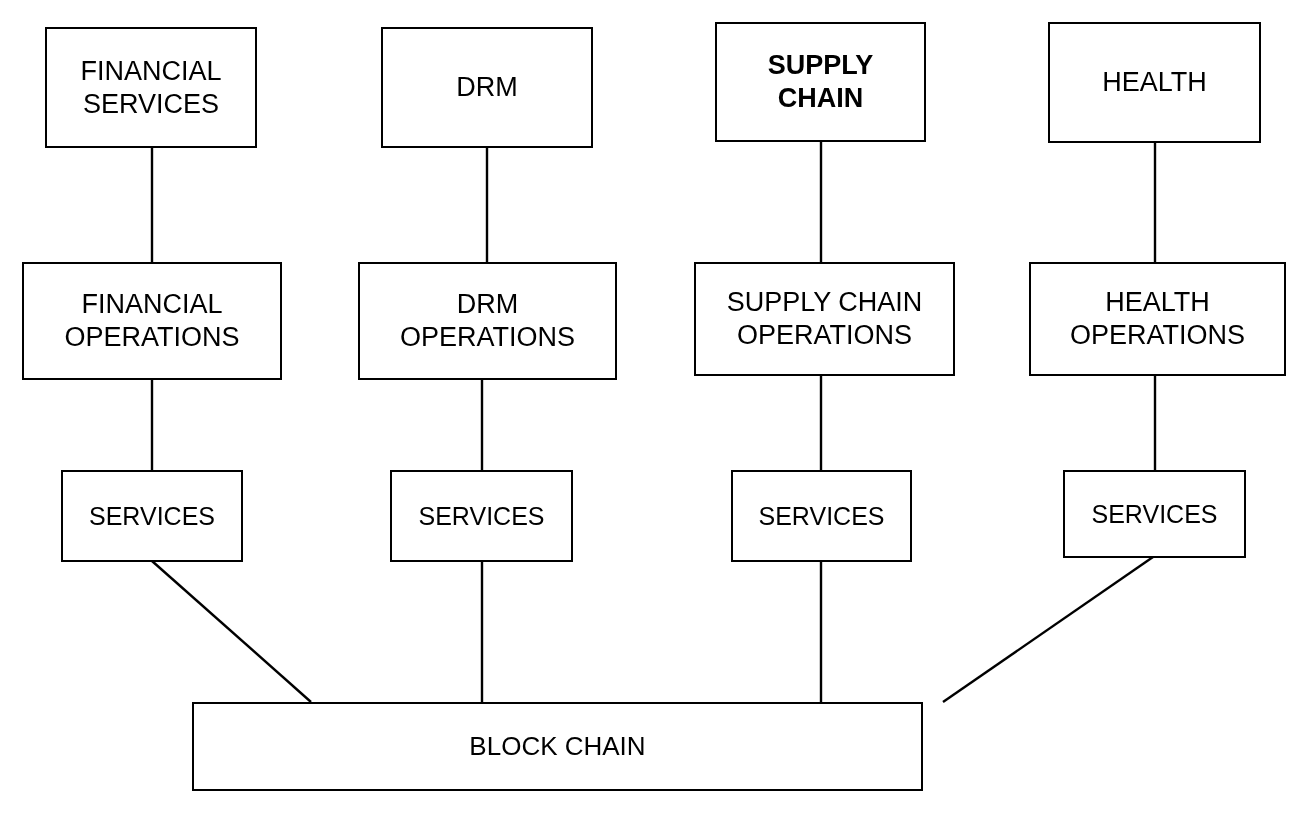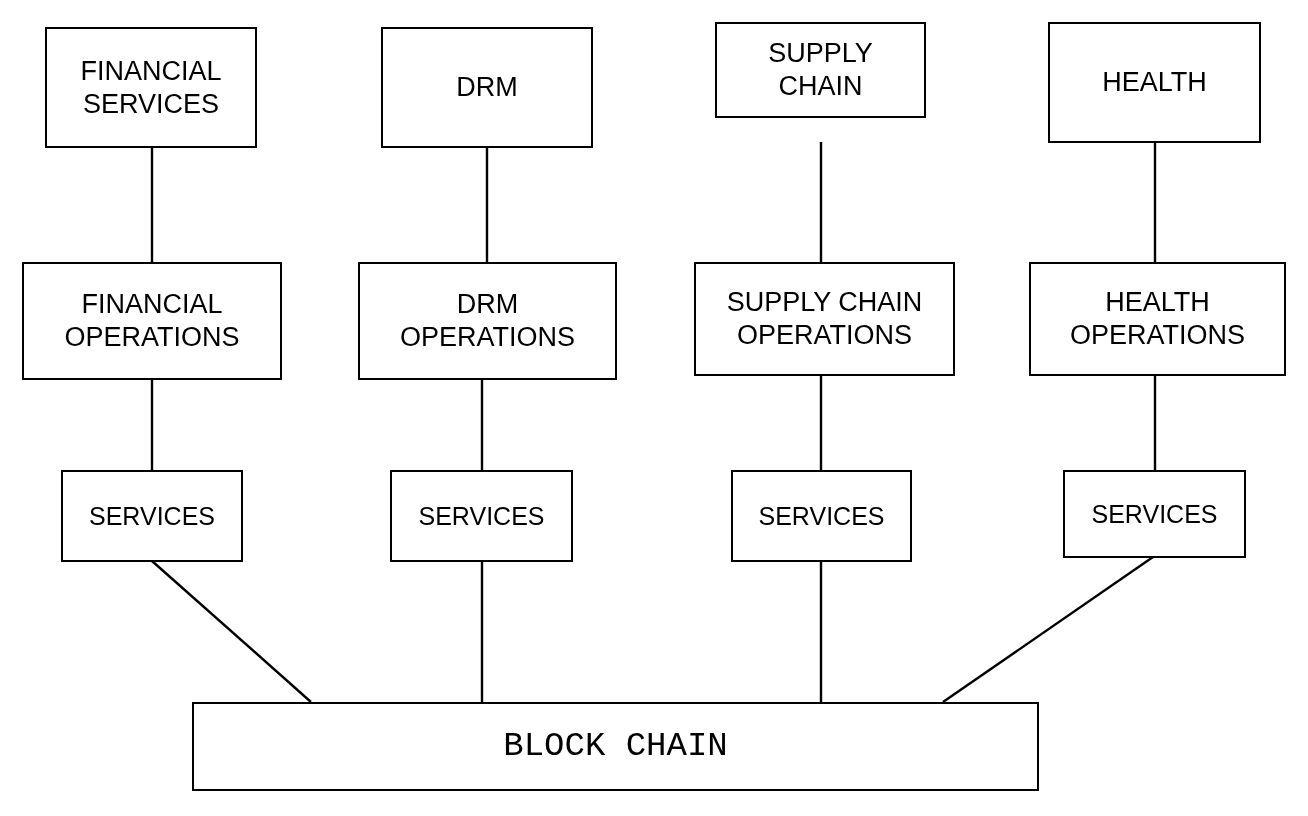--- a/index.html
+++ b/index.html
@@ -29,34 +29,34 @@
     z-index: 2;
   }
   .node .label {
     display: block;
     white-space: pre-line;
     padding: 0 6px;
   }
   
   .n-financial-services { left: 45px;   top: 27px;  width: 212px; height: 121px; font-size: 27px; }
   .n-drm                { left: 381px;  top: 27px;  width: 212px; height: 121px; font-size: 27px; }
-  .n-supply-chain       { left: 715px;  top: 22px;  width: 211px; height: 96px; font-size: 27px; }
+  .n-supply-chain       { left: 715px;  top: 22px;  width: 211px; height: 120px; font-size: 27px; font-weight: bold; }
   .n-health             { left: 1048px; top: 22px;  width: 213px; height: 121px; font-size: 27px; }
   
   .n-financial-ops      { left: 22px;   top: 262px; width: 260px; height: 118px; font-size: 27px; }
   .n-drm-ops            { left: 358px;  top: 262px; width: 259px; height: 118px; font-size: 27px; }
   .n-supply-ops         { left: 694px;  top: 262px; width: 261px; height: 114px; font-size: 27px; }
   .n-health-ops         { left: 1029px; top: 262px; width: 257px; height: 114px; font-size: 27px; }
   
   .n-services-1         { left: 61px;   top: 470px; width: 182px; height: 92px; font-size: 25px; }
   .n-services-2         { left: 390px;  top: 470px; width: 183px; height: 92px; font-size: 25px; }
   .n-services-3         { left: 731px;  top: 470px; width: 181px; height: 92px; font-size: 25px; }
   .n-services-4         { left: 1063px; top: 470px; width: 183px; height: 88px; font-size: 25px; }
   
-  .n-blockchain         { left: 192px;  top: 702px; width: 847px; height: 89px; font-size: 34px; font-family: Liberation Mono, monospace; }
+  .n-blockchain         { left: 192px;  top: 702px; width: 731px; height: 89px; font-size: 26px; }
 
   #edges {
     position: absolute;
     left: 0;
     top: 0;
     width: 1308px;
     height: 816px;
     z-index: 1;
   }
   .watermark {

